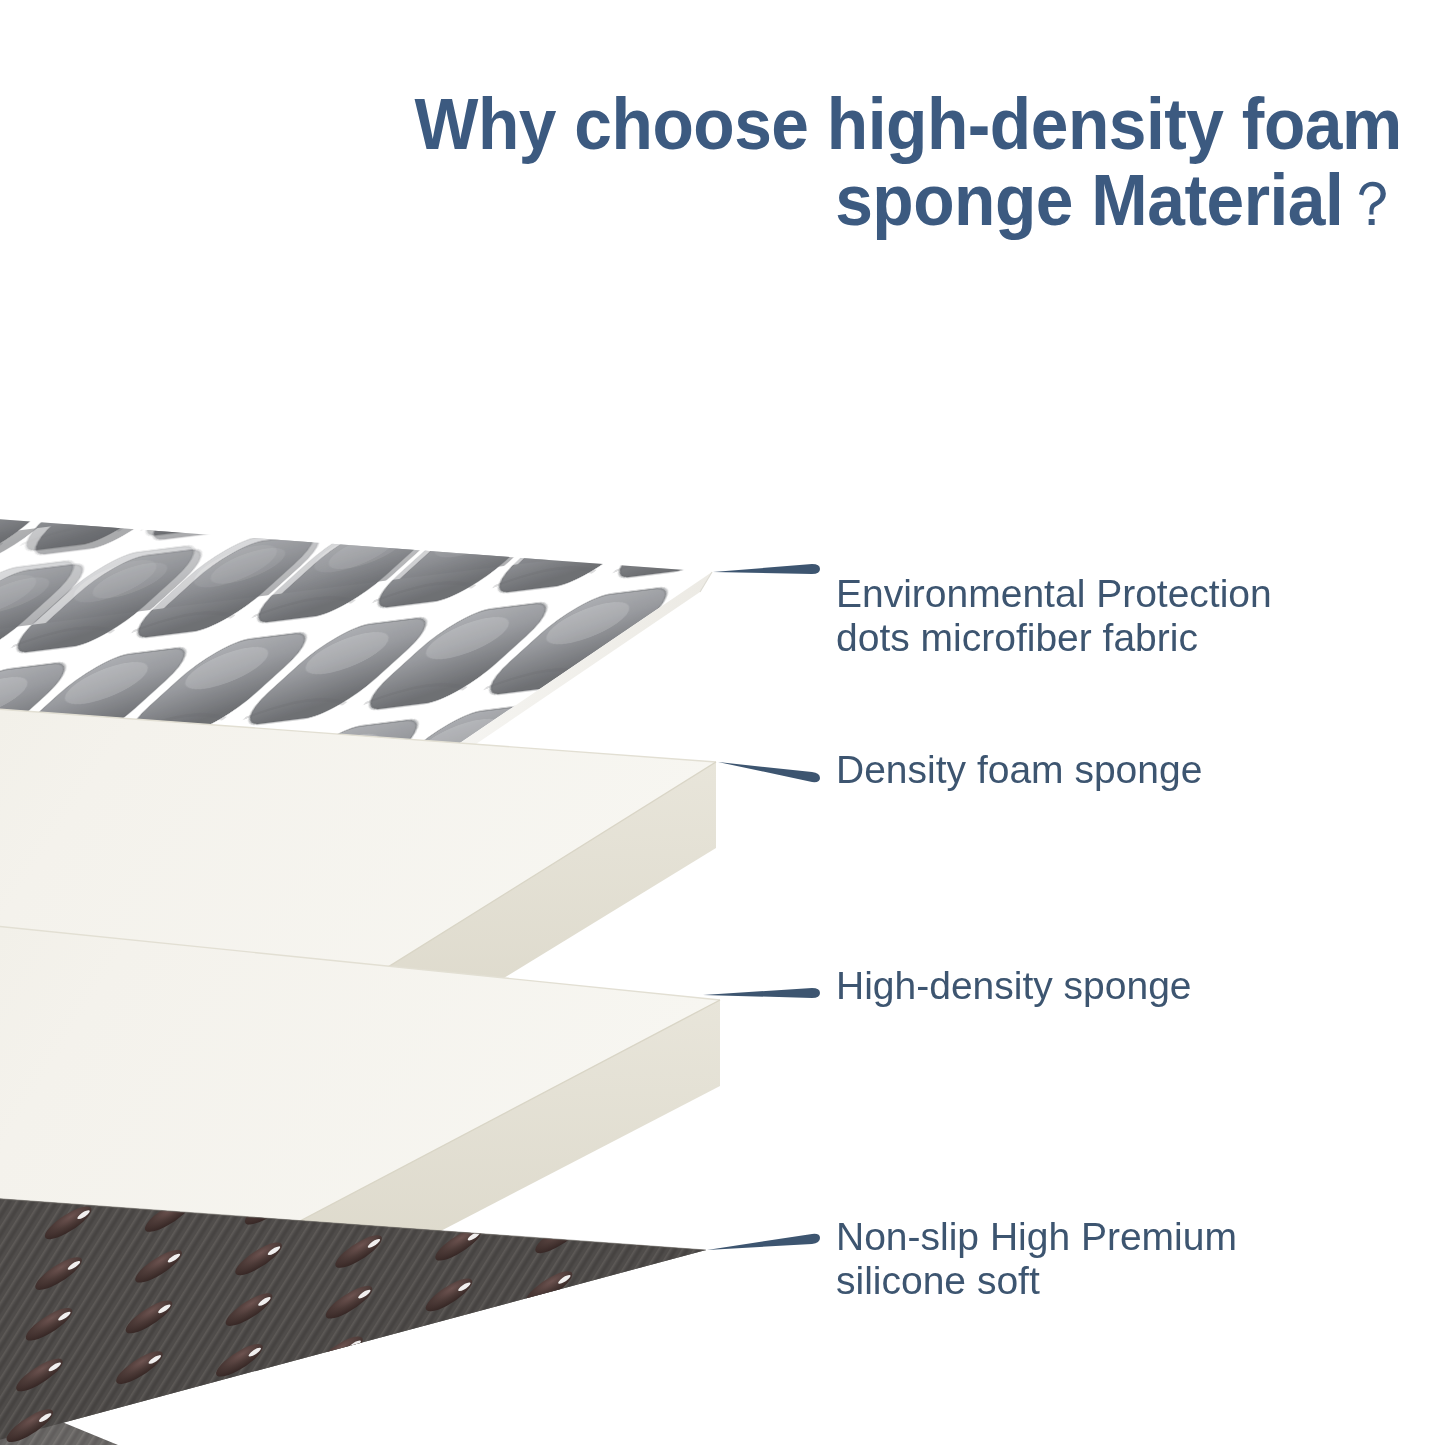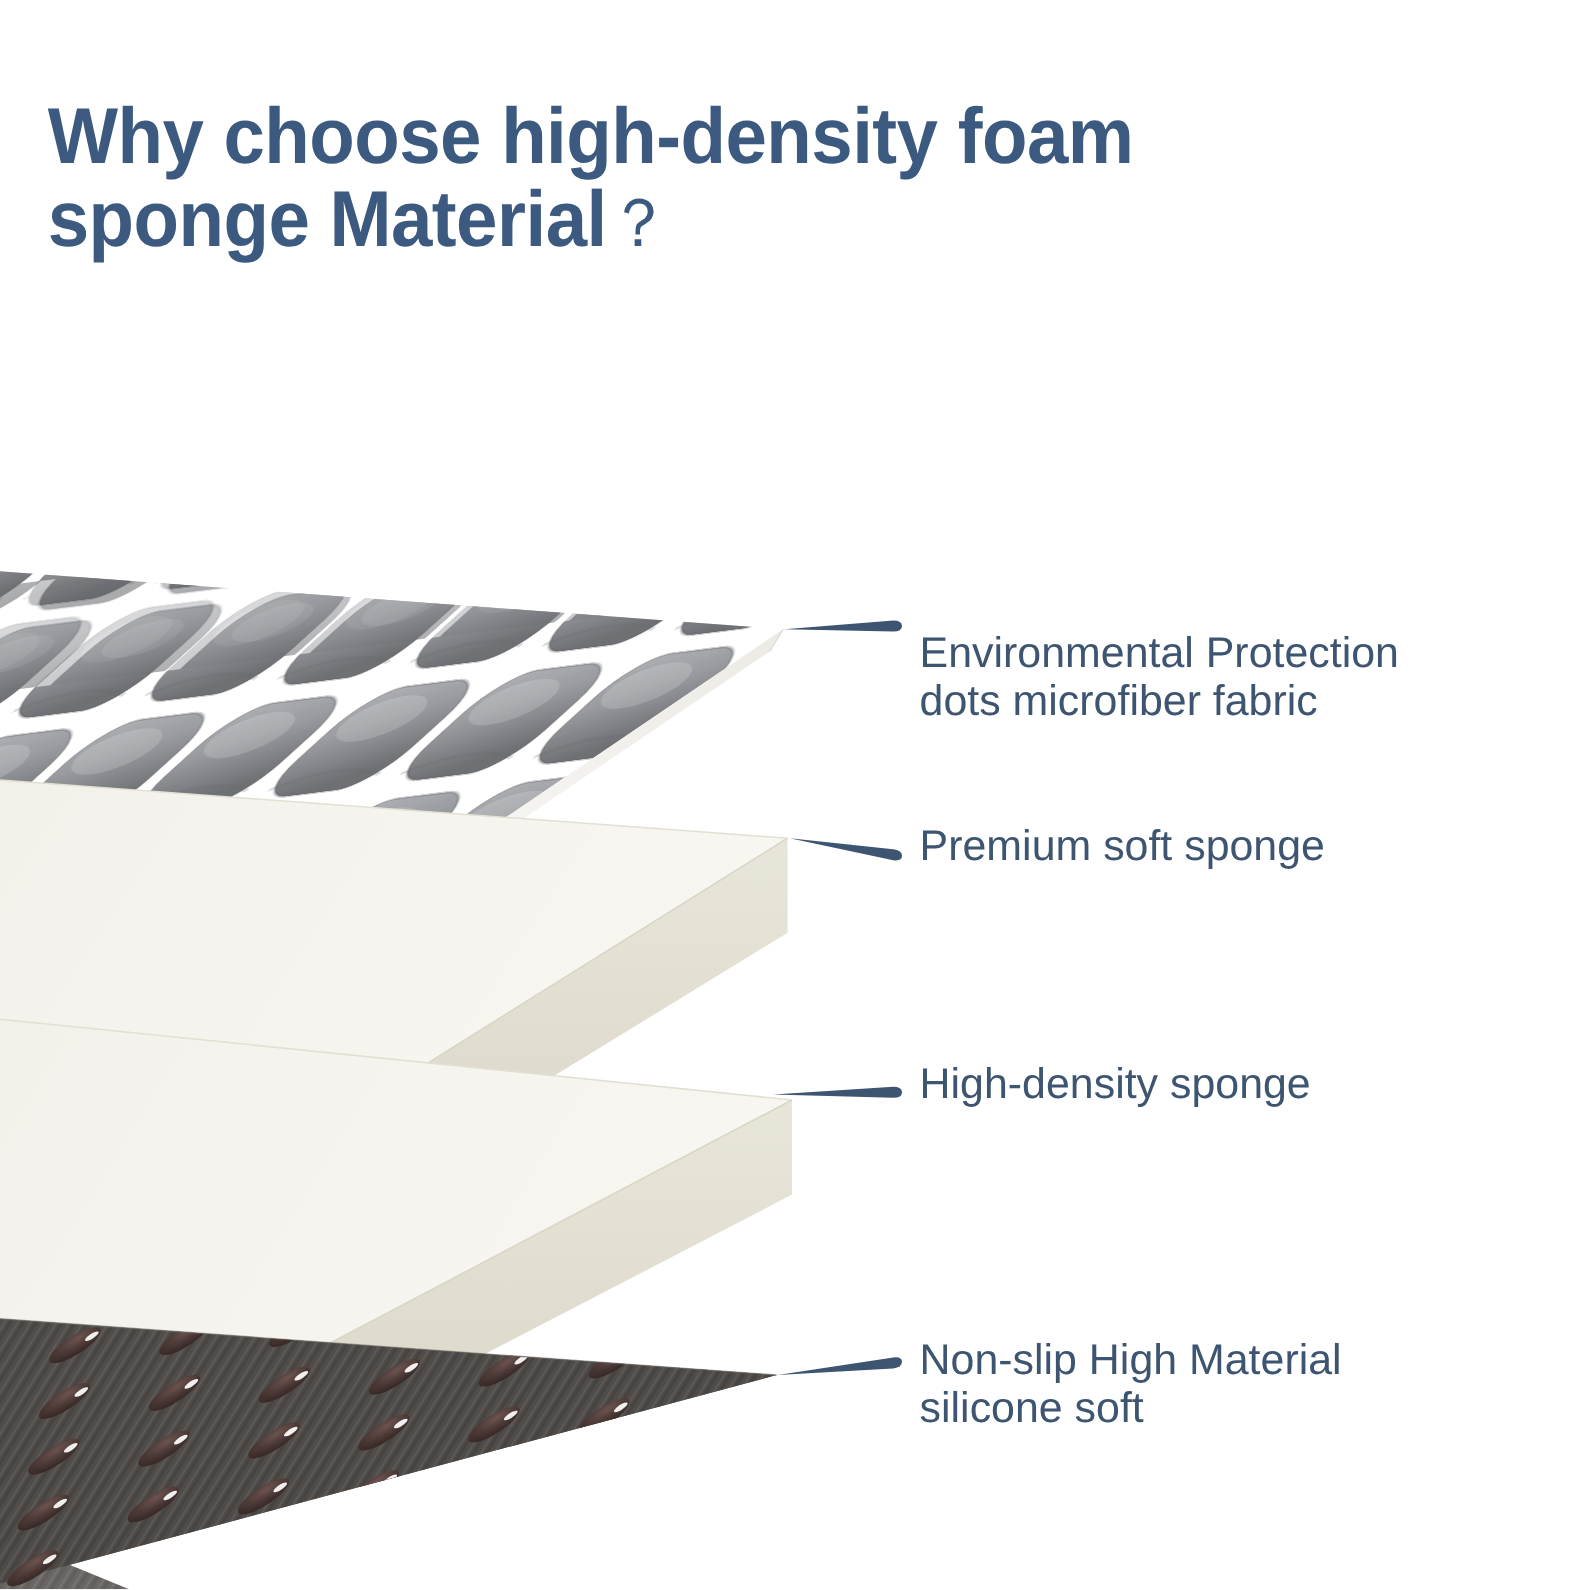--- a/index.html
+++ b/index.html
@@ -7,21 +7,21 @@
     width:1445px;height:1445px;
     background:#ffffff;
     font-family:"Liberation Sans","DejaVu Sans",sans-serif;
     overflow:hidden;position:relative;
   }
   #page{position:absolute;inset:0;}
 
   
   .title-block{
     position:absolute;left:0;top:86px;width:1445px;
-    text-align:left;pointer-events:none;
+    text-align:right;pointer-events:none;
   }
   .title-line{
     display:block;
     font-size:72px;
     font-weight:bold;
     color:#3c5a80;
     line-height:76px;
     letter-spacing:-0.5px;
     transform:scaleX(0.94);
     white-space:nowrap;
@@ -430,25 +430,25 @@
       </g>
     </svg>
   </div>
 
   <div class="callout" id="callout-1">
     <span>Environmental Protection</span>
     <span class="l2">dots microfiber fabric</span>
   </div>
 
   <div class="callout" id="callout-2">
-    <span>Premium soft sponge</span>
+    <span>Density foam sponge</span>
   </div>
 
   <div class="callout" id="callout-3">
     <span>High-density sponge</span>
   </div>
 
   <div class="callout" id="callout-4">
-    <span>Non-slip High Material</span>
+    <span>Non-slip High Premium</span>
     <span class="l2">silicone soft</span>
   </div>
 
 </div>
 
 </body></html>

